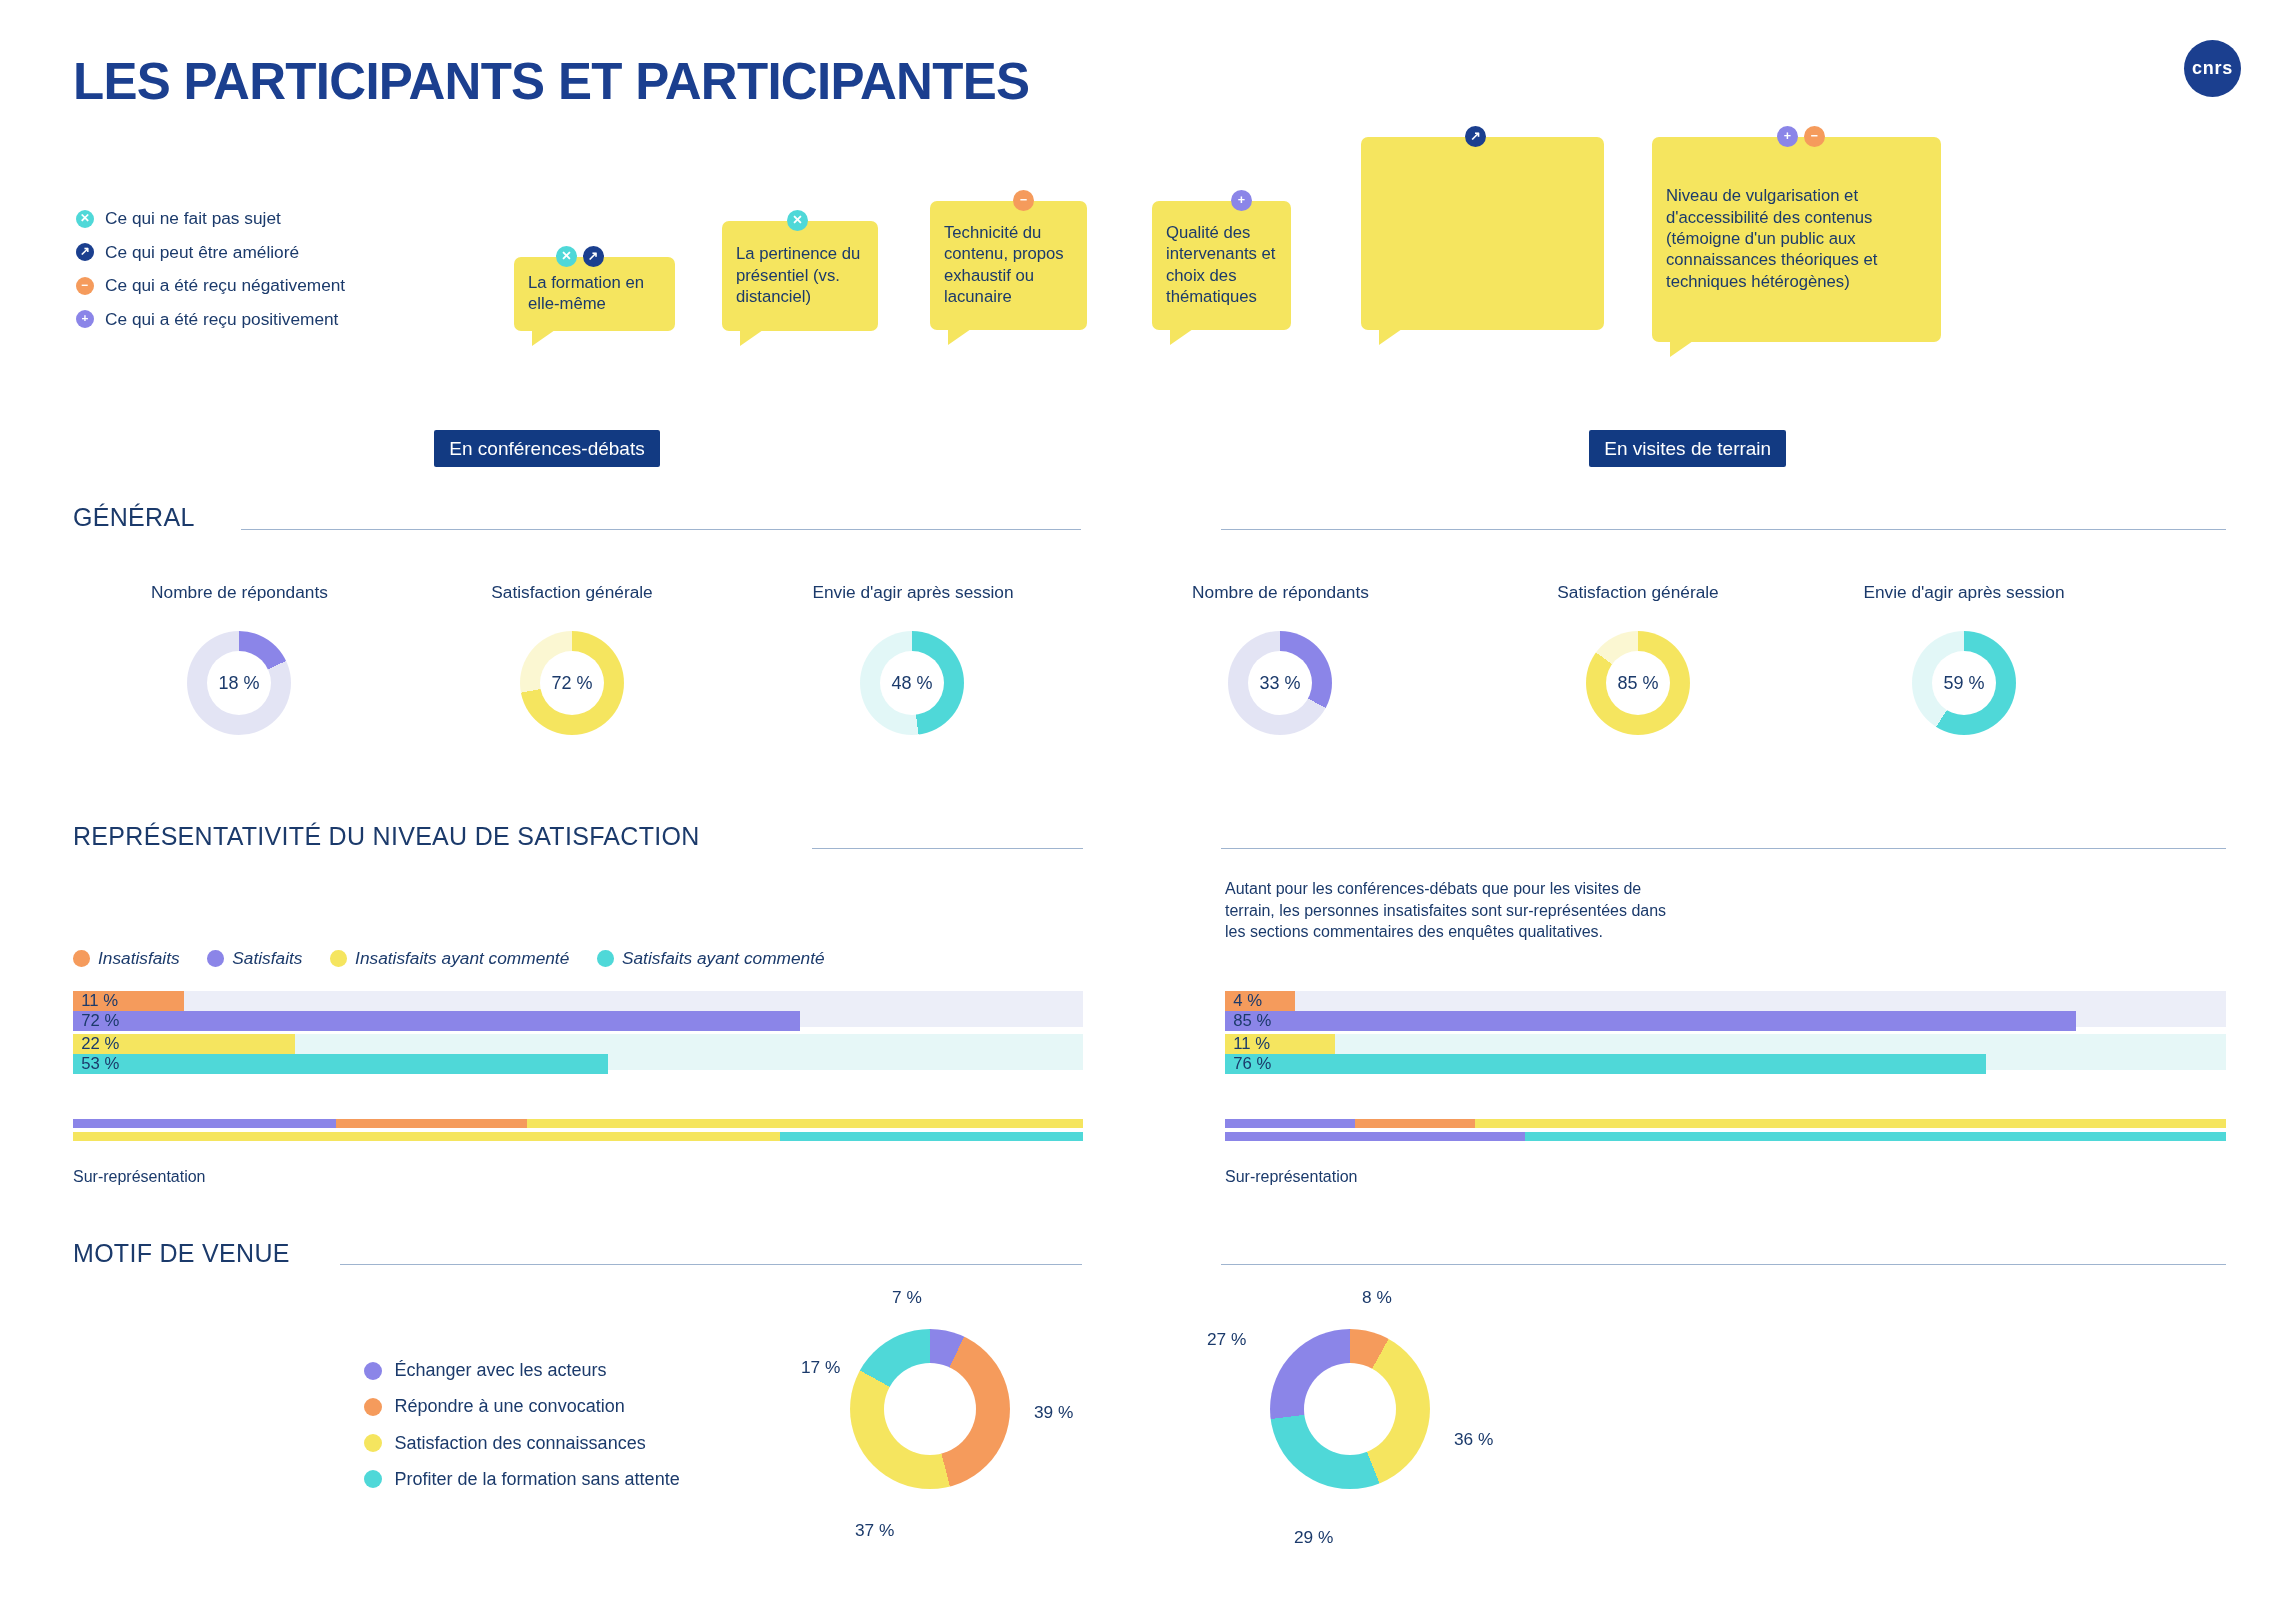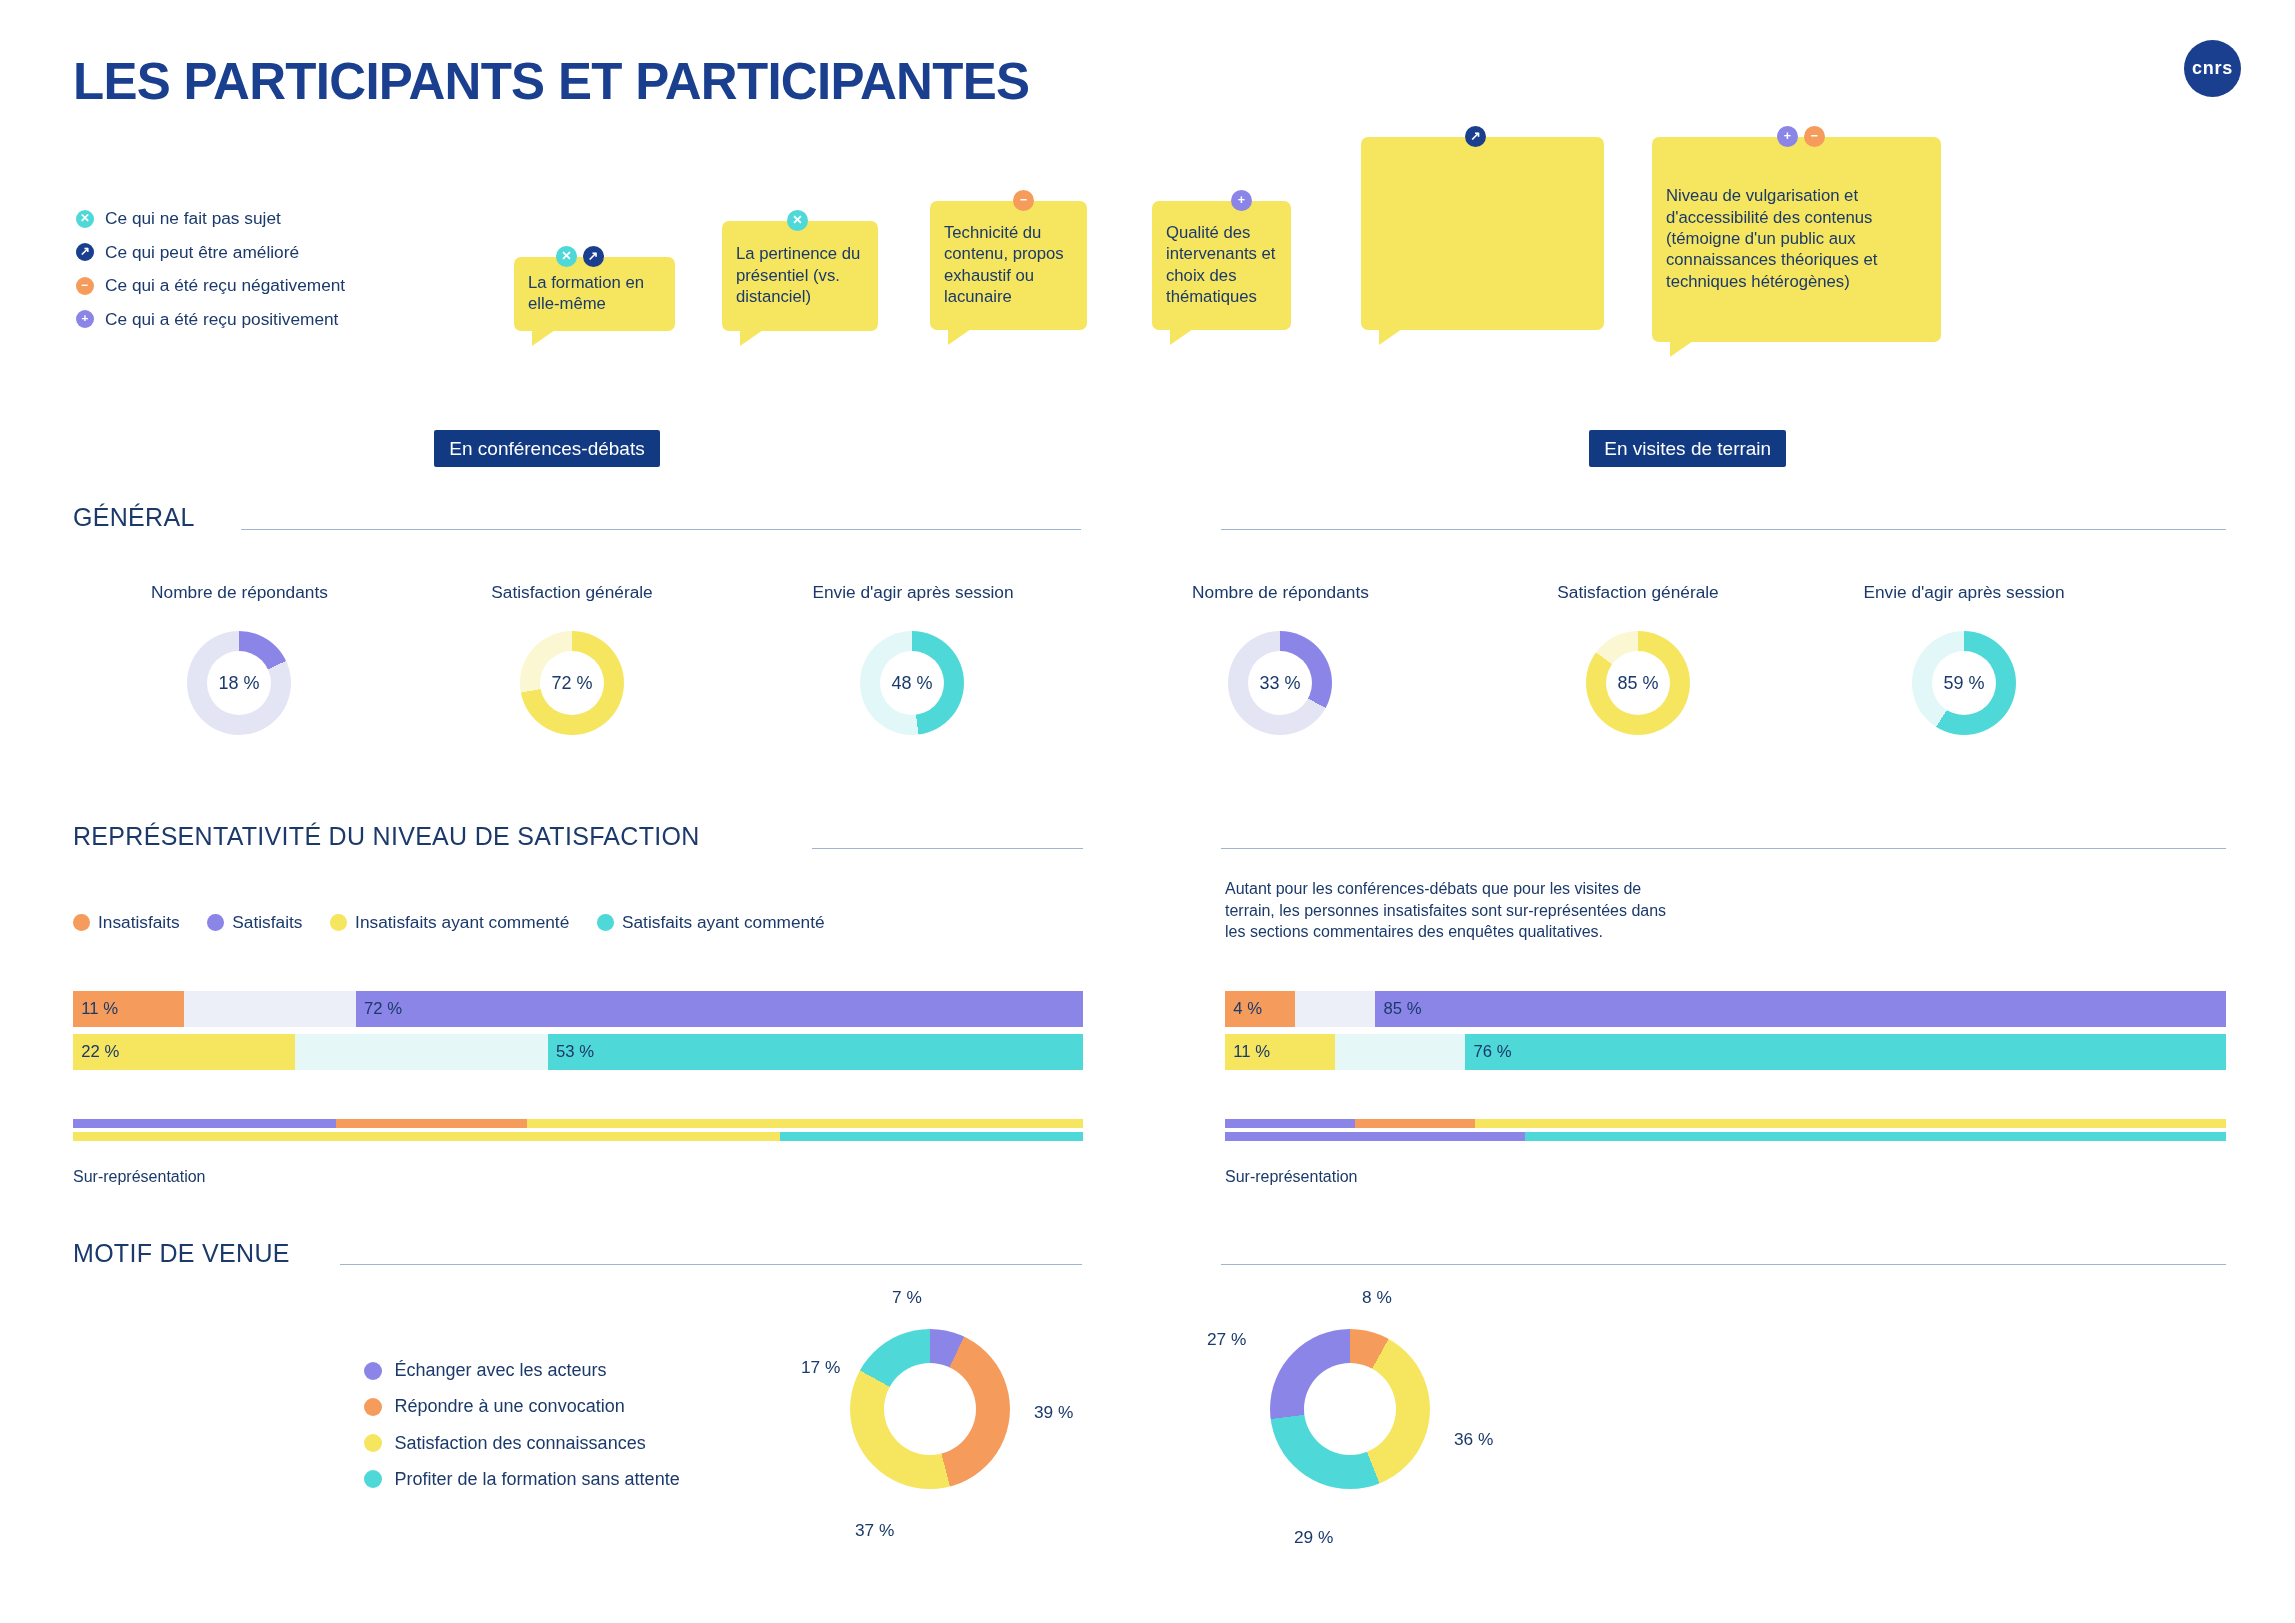--- a/index.html
+++ b/index.html
@@ -90,21 +90,21 @@
     font-size:18px;color:#1b3a6b;
   }
 
   
   .rep-legend{position:absolute;display:flex;align-items:center;gap:9.7px;}
   .rep-item{display:flex;align-items:center;gap:8.3px;margin-right:18px;}
   .rep-dot{width:16.7px;height:16.7px;border-radius:50%;flex:none;}
   .rep-text{font-size:17.3px;color:#1b3a6b;}
 
   
-  .bar-track{position:absolute;height:36px;display:flex;align-items:stretch;}
+  .bar-track{position:absolute;height:36px;display:flex;align-items:stretch;flex-direction:column;}
   .bar-seg{display:flex;align-items:center;}
   .bar-val{font-size:16.7px;color:#1b3a6b;padding-left:8.3px;}
 
   .stripe{position:absolute;height:9px;display:flex;}
   .stripe div{height:100%;}
 
   .caption{
     position:absolute;font-size:16px;color:#1b3a6b;
     line-height:1.35;
   }
@@ -236,21 +236,21 @@
   <div class="donut-wrap" style="left:1912px;top:631px;">
     <div class="donut" style="background:conic-gradient(#4fd8d8 0 59%, #e2f7f7 59% 100%);">
       <div class="hole">59 %</div>
     </div>
   </div>
 
   <div class="sec-title" style="left:73px;top:822px;">REPRÉSENTATIVITÉ DU NIVEAU DE SATISFACTION</div>
   <div class="sec-rule" style="left:812px;top:848px;width:271px;"></div>
   <div class="sec-rule" style="left:1221px;top:848px;width:1005px;"></div>
 
-  <div class="rep-legend" style="left:73px;top:912px;">
+  <div class="rep-legend" style="left:73px;top:948px;font-style:italic;">
     <div class="rep-item">
       <span class="rep-dot" style="background:#f59b5c"></span>
       <span class="rep-text">Insatisfaits</span>
     </div>
     <div class="rep-item">
       <span class="rep-dot" style="background:#8b85e8"></span>
       <span class="rep-text">Satisfaits</span>
     </div>
     <div class="rep-item">
       <span class="rep-dot" style="background:#f5e55f"></span>

